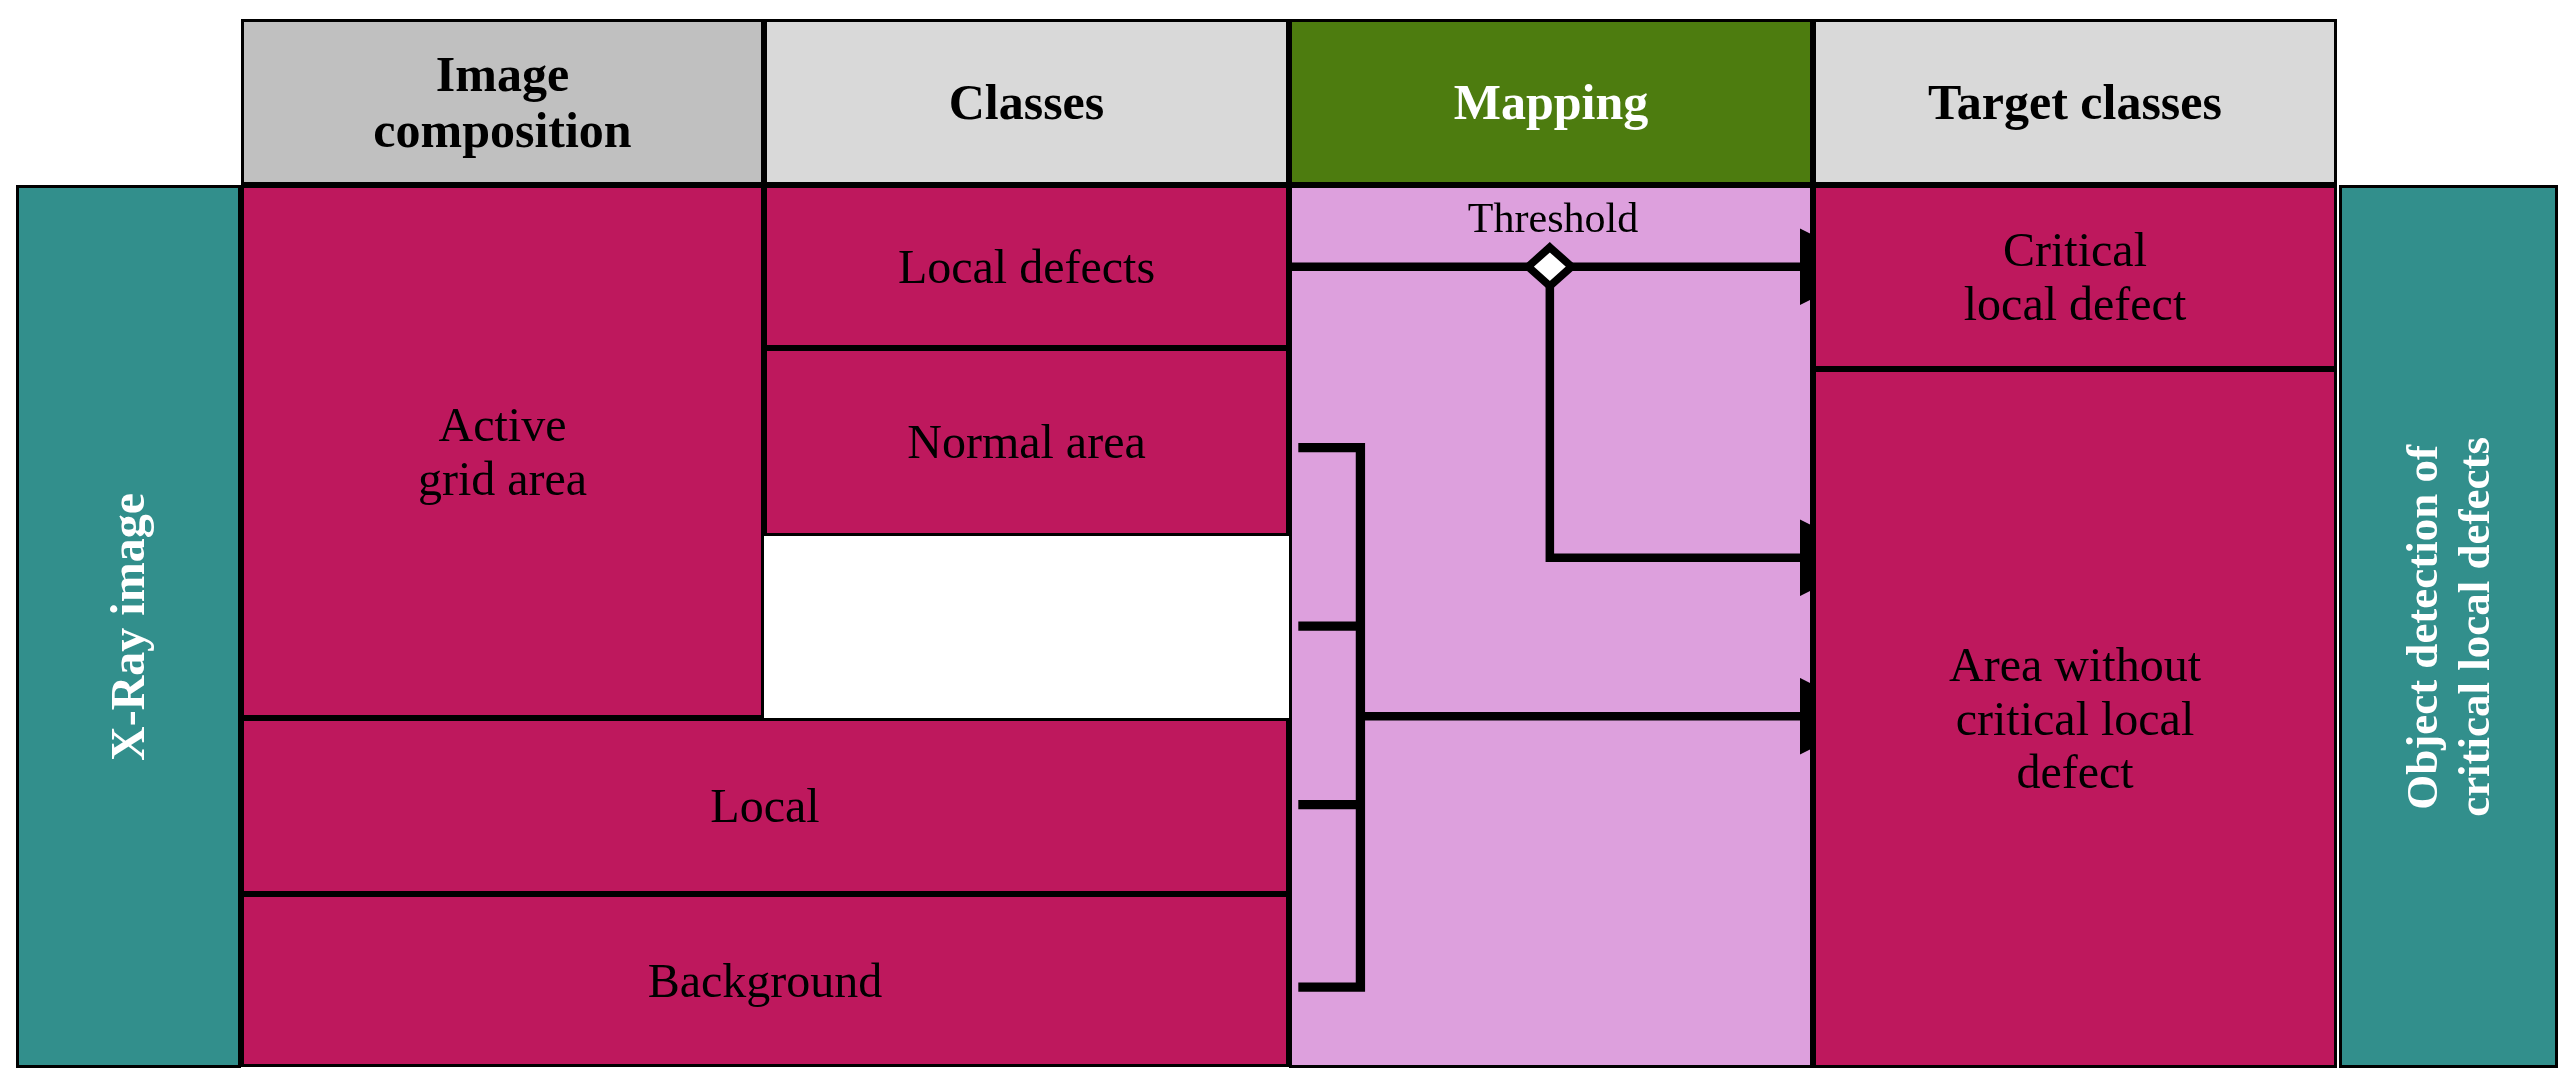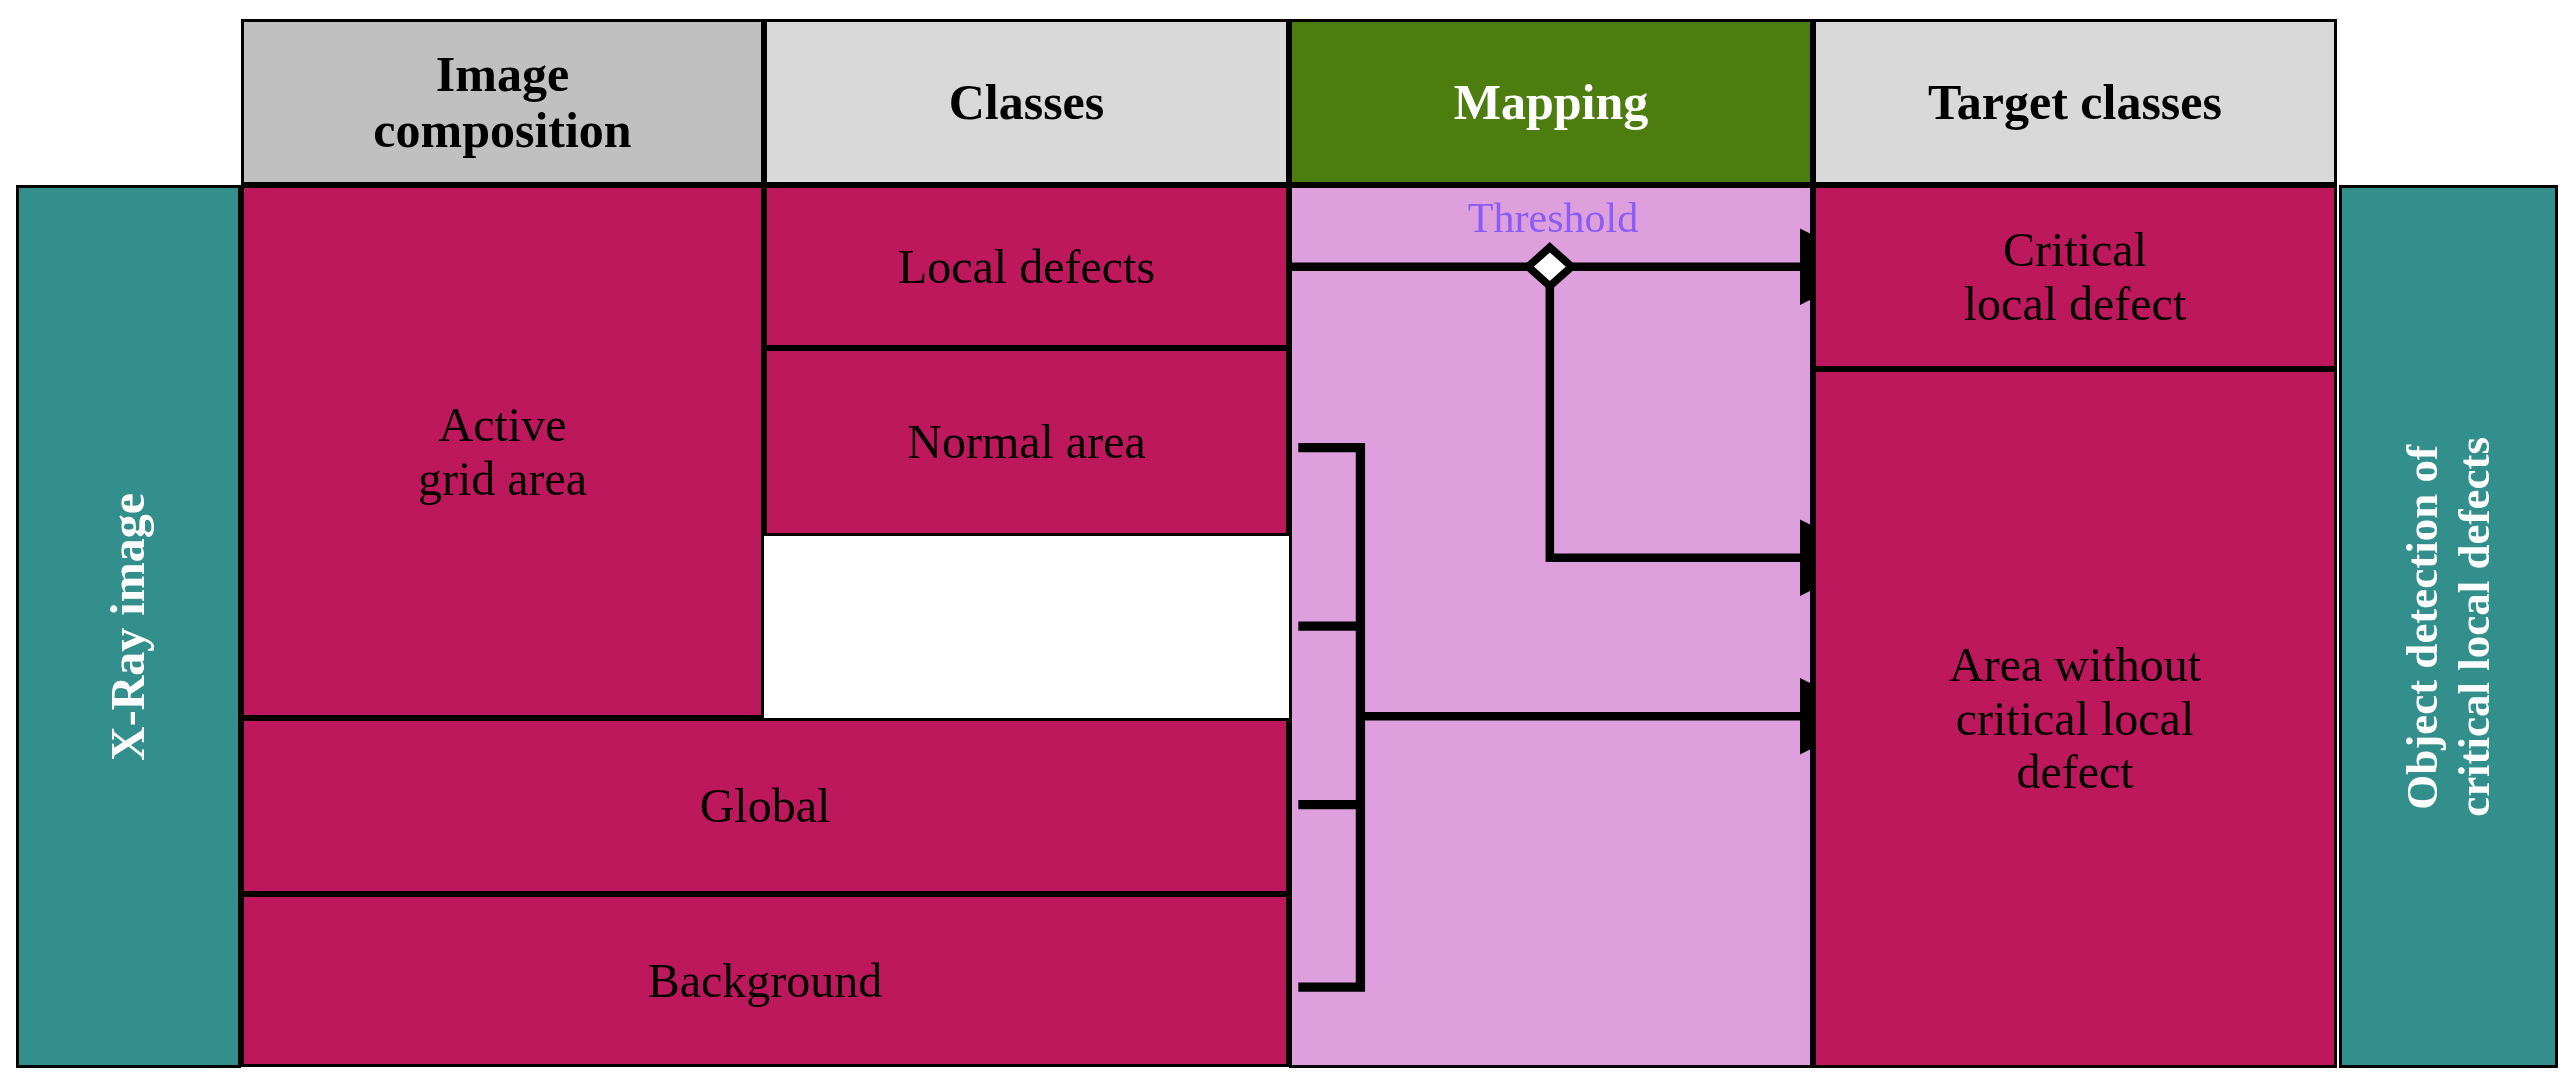--- a/index.html
+++ b/index.html
@@ -23,21 +23,21 @@
   .hdr-mag{background:#4d7c0f;color:#ffffff;}
 
   
   .body-cell{background:#be185d;border:3.1px solid #000;}
   .map-cell{background:#DDA0DD;border:3.9px solid #000;}
 
   
   #map-svg{position:absolute;left:1289px;top:185px;}
 
   .thresh-label{position:absolute;left:1390px;top:194px;width:326px;text-align:center;
-                font-size:42px;color:#8b5cf6;font-family:"Liberation Serif",serif;}
+                font-size:42px;color:#000000;font-family:"Liberation Serif",serif;}
 </style>
 </head>
 <body>
 
 <div id="canvas">
 
   <div id="band-left" class="cell band" style="left:15.5px;top:185px;width:225px;height:883px;font-size:48px;">
     <span class="vtext">X-Ray image</span>
   </div>
 
@@ -57,21 +57,21 @@
   <div class="cell hdr hdr-light" style="left:1813px;top:18.6px;width:524px;height:166px;font-size:50px;white-space:pre;">
     <span>Target classes</span>
   </div>
 
   <div class="cell body-cell" style="left:241px;top:185px;width:523px;height:533px;font-size:48px;white-space:pre;">
     <span>Active
 grid area</span>
   </div>
 
   <div class="cell body-cell" style="left:241px;top:718px;width:1048px;height:176px;font-size:48px;">
-    <span>Global</span>
+    <span>Local</span>
   </div>
 
   <div class="cell body-cell" style="left:241px;top:894px;width:1048px;height:173px;font-size:48px;">
     <span>Background</span>
   </div>
 
   <div class="cell body-cell" style="left:764px;top:185px;width:525px;height:163px;font-size:48px;">
     <span>Local defects</span>
   </div>
 

